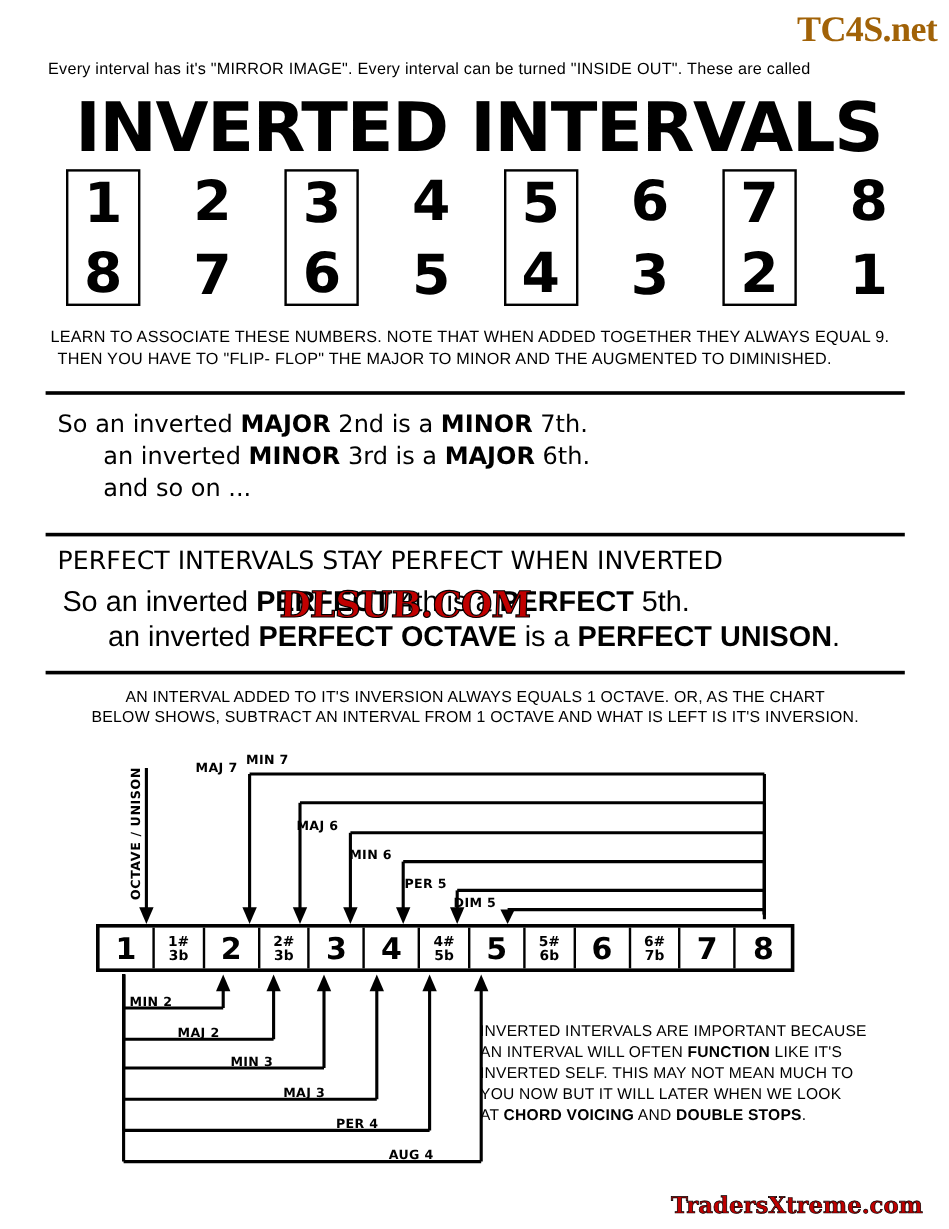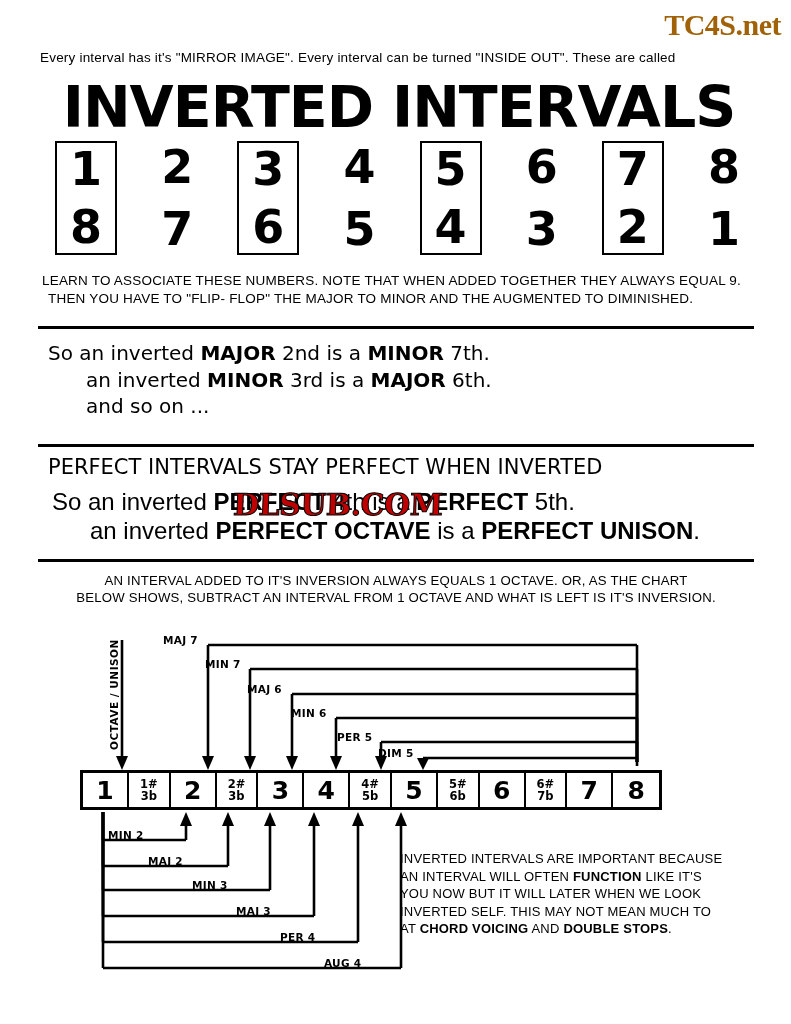--- a/index.html
+++ b/index.html
@@ -290,21 +290,21 @@
       <polygon points="270,812 264,826 276,826"></polygon>
       <polygon points="314,812 308,826 320,826"></polygon>
       <polygon points="358,812 352,826 364,826"></polygon>
       <polygon points="401,812 395,826 407,826"></polygon>
     </g>
   </svg>
 
   <div class="vlbl" style="left:108px;top:750px;">OCTAVE / UNISON</div>
 
   <div class="lbl" style="left:163px;top:634px;">MAJ 7</div>
-  <div class="lbl" style="left:205px;top:658px;">MIN 7</div>
+  <div class="lbl" style="left:205px;top:628px;">MIN 7</div>
   <div class="lbl" style="left:247px;top:683px;">MAJ 6</div>
   <div class="lbl" style="left:291px;top:707px;">MIN 6</div>
   <div class="lbl" style="left:337px;top:731px;">PER 5</div>
   <div class="lbl" style="left:378px;top:747px;">DIM 5</div>
 
   <div class="scale">
     <div class="cell whole">
       <span>1</span>
     </div>
     <div class="cell sharp">
@@ -353,18 +353,19 @@
   <div class="lbl" style="left:108px;top:829px;">MIN 2</div>
   <div class="lbl" style="left:148px;top:855px;">MAJ 2</div>
   <div class="lbl" style="left:192px;top:879px;">MIN 3</div>
   <div class="lbl" style="left:236px;top:905px;">MAJ 3</div>
   <div class="lbl" style="left:280px;top:931px;">PER 4</div>
   <div class="lbl" style="left:324px;top:957px;">AUG 4</div>
 
   <div class="note">
     <div>INVERTED INTERVALS ARE IMPORTANT BECAUSE</div>
     <div>AN INTERVAL WILL OFTEN <b>FUNCTION</b> LIKE IT'S</div>
+    <div>INVERTED SELF. THIS MAY NOT MEAN MUCH TO</div>
     <div>YOU NOW BUT IT WILL LATER WHEN WE LOOK</div>
-    <div>INVERTED SELF. THIS MAY NOT MEAN MUCH TO</div>
     <div>AT <b>CHORD VOICING</b> AND <b>DOUBLE STOPS</b>.</div>
   </div>
 
+  <div class="brand-bottom">TradersXtreme.com</div>
 </div>
 
 </body></html>

